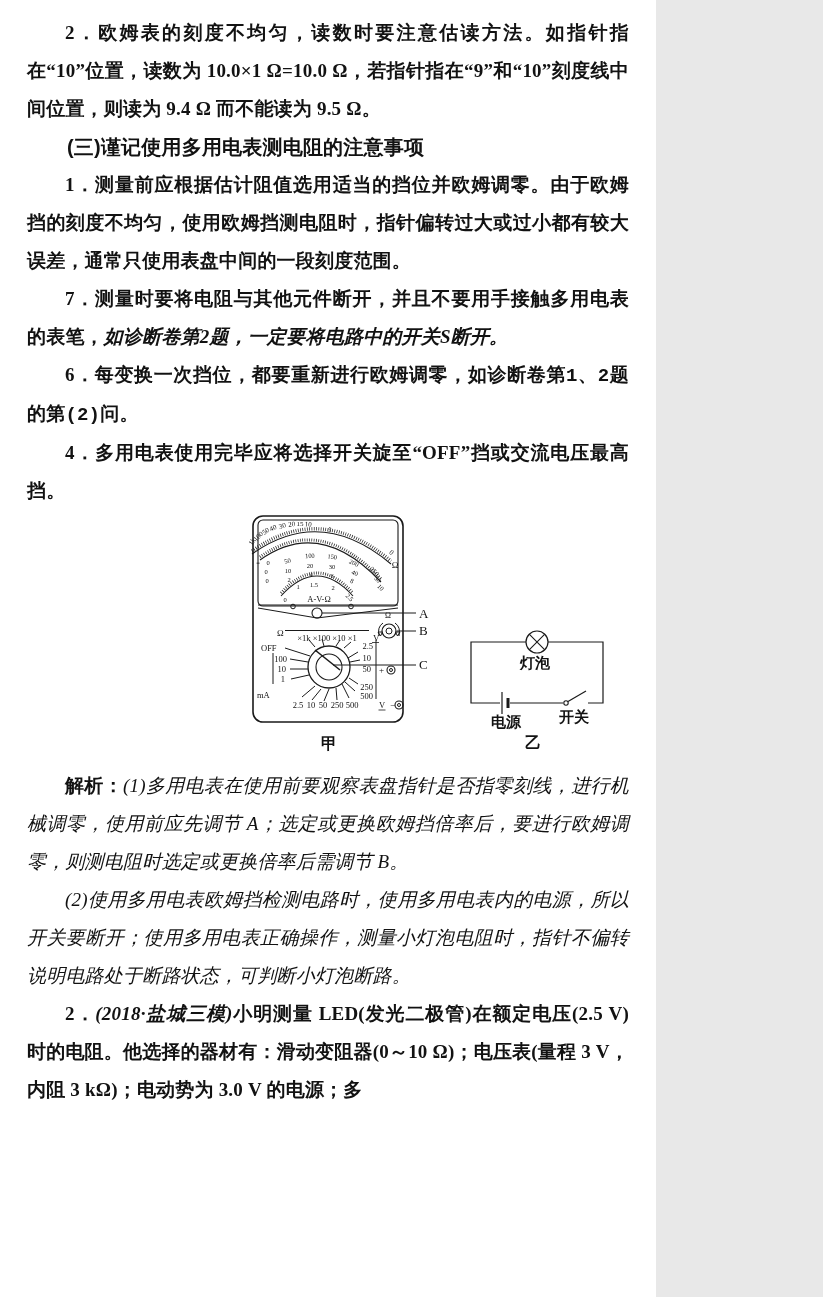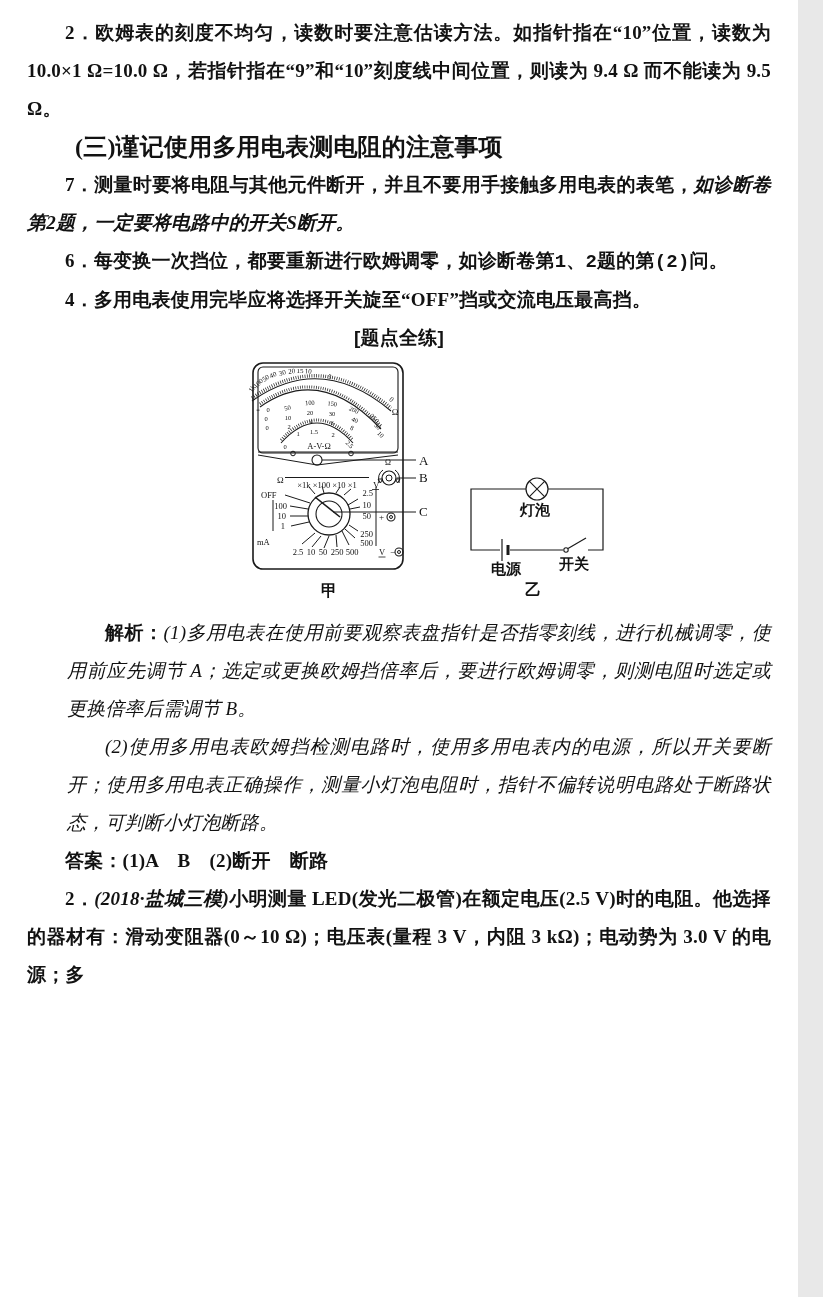--- a/index.html
+++ b/index.html
@@ -1,64 +1,64 @@
 <!DOCTYPE html>
 <html><head>
 <meta charset="utf-8">
 <style>
   html,body{margin:0;padding:0;background:#e8e8e8;}
   .page{
     position:relative;
-    width:798px;height:1297px;
+    width:656px;height:1297px;
     background:#ffffff;
     padding:14px 27px 0 27px;
     box-sizing:border-box;
     font-family:"Liberation Serif",serif;
     color:#121212;
     overflow:hidden;
   }
   .para{
     margin:0;
     font-size:19px;
     line-height:38px;
     text-align:justify;
     text-indent:2em;
     font-weight:bold;
     letter-spacing:0.2px;
   }
-  .heading{font-family:Liberation Serif, serif;font-size:24px;}
+  .heading{font-family:Liberation Sans, sans-serif;font-size:20px;}
   .banner{text-align:center;text-indent:0;font-family:"Liberation Sans",sans-serif;}
   .seg-sans{font-family:Liberation Mono, monospace;}
   .seg-bolditalic{font-style:italic;}
-  .kai{font-weight:normal;font-style:italic;margin-left:40px;}
+  .kai{font-weight:normal;font-style:italic;}
   .label-sans{font-family:"Liberation Sans",sans-serif;font-weight:bold;font-style:normal;}
   .figure{position:relative;height:257px;}
   .meter-svg{position:absolute;left:218px;top:2px;}
   .circuit-svg{position:absolute;left:438px;top:120px;}
   svg text{font-family:"Liberation Serif",serif;fill:#121212;}
   svg .cjk{font-weight:bold;}
   svg path,svg line,svg rect,svg circle,svg polyline{stroke:#1a1a1a;fill:none;}
 </style>
 </head>
 <body>
 
 <div class="page">
 
   <p class="para"><span>2．欧姆表的刻度不均匀，读数时要注意估读方法。如指针指在“10”位置，读数为 10.0×1 Ω=10.0 Ω，若指针指在“9”和“10”刻度线中间位置，则读为 9.4 Ω 而不能读为 9.5 Ω。</span></p>
 
   <p class="para heading"><span>(三)谨记使用多用电表测电阻的注意事项</span></p>
 
+  <p class="para"><span>1．测量前应根据估计阻值选用适当的挡位并欧姆调零。由于欧姆挡的刻度不均匀，使用欧姆挡测电阻时，指针偏转过大或过小都有较大误差，通常只使用表盘中间的一段刻度范围。</span></p>
 
   <p class="para"><span>7．测量时要将电阻与其他元件断开，并且不要用手接触多用电表的表笔，</span><span class="seg-bolditalic">如诊断卷第2题，一定要将电路中的开关S断开。</span></p>
 
   <p class="para"><span>6．每变换一次挡位，都要重新进行欧姆调零，</span><span class="seg-sans">如诊断卷第1、2题的第(2)问。</span></p>
 
   <p class="para"><span>4．多用电表使用完毕应将选择开关旋至“OFF”挡或交流电压最高挡。</span></p>
 
-  <p class="para banner"><span>[题点全练]</span></p>
 
 
   <div class="figure">
 
     <svg class="meter-svg" width="200" height="245" viewBox="0 0 200 245">
 
       <rect x="8" y="4" width="150" height="206" rx="10" stroke-width="1.6"></rect>
       <rect x="13" y="8" width="140" height="86" rx="5" stroke-width="1.1"></rect>
 
       <g>
@@ -244,17 +244,16 @@
       <text x="68" y="118" font-size="16" text-anchor="middle" class="cjk">乙</text>
     </svg>
   </div>
 
 
 
   <p class="para kai"><span class="label-sans">解析：</span><span>(1)多用电表在使用前要观察表盘指针是否指零刻线，进行机械调零，使用前应先调节 A；选定或更换欧姆挡倍率后，要进行欧姆调零，则测电阻时选定或更换倍率后需调节 B。</span></p>
 
   <p class="para kai"><span>(2)使用多用电表欧姆挡检测电路时，使用多用电表内的电源，所以开关要断开；使用多用电表正确操作，测量小灯泡电阻时，指针不偏转说明电路处于断路状态，可判断小灯泡断路。</span></p>
 
-  <p class="para"><span class="label-sans">答案：</span><span>(1)A　B　(2)断开　断路</span></p>
 
   <p class="para"><span>2．</span><span class="seg-bolditalic">(2018·盐城三模)</span><span>小明测量 LED(发光二极管)在额定电压(2.5 V)时的电阻。他选择的器材有：滑动变阻器(0～10 Ω)；电压表(量程 3 V，内阻 3 kΩ)；电动势为 3.0 V 的电源；多</span></p>
 
 </div>
 
 </body></html>

